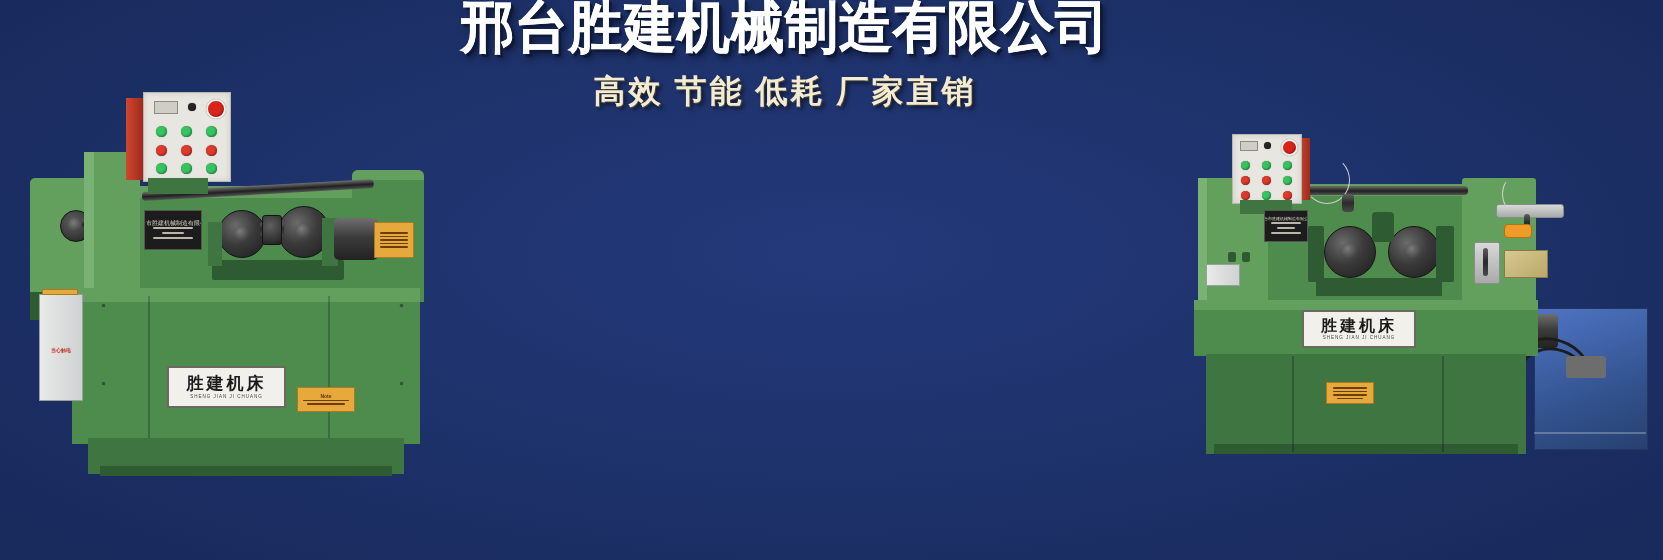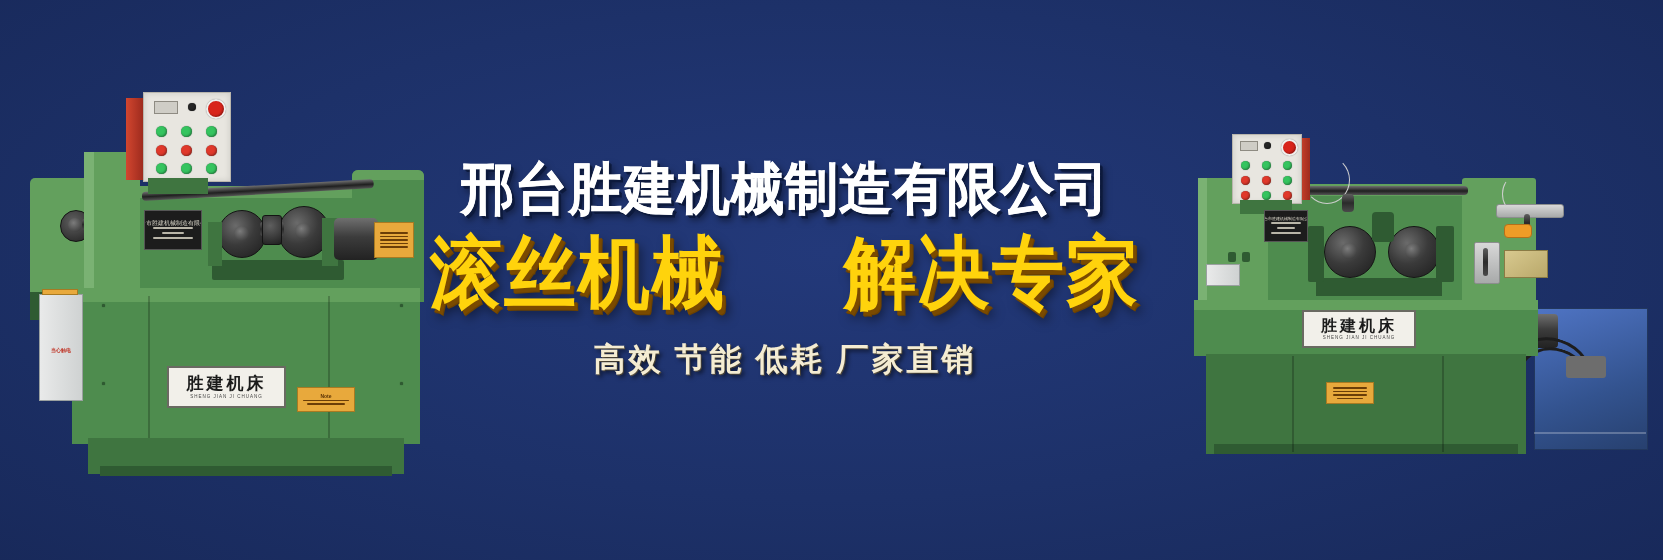--- a/index.html
+++ b/index.html
@@ -29,21 +29,20 @@
   
   .text-col {
     position: absolute;
     left: 390px;
     top: 0;
     width: 790px;
     height: 560px;
     display: flex;
     flex-direction: column;
     align-items: center;
-    justify-content: center;
     z-index: 40;
   }
 
   .company-name {
     font-size: 53px;
     font-weight: 900;
     color: #ffffff;
     letter-spacing: 1px;
     white-space: nowrap;
     line-height: 1;
@@ -493,21 +492,17 @@
       <div class="wp-line" style="width:60%"></div>
     </div>
 
     <div class="m-body xdk" style="left:54px; top:126px; width:8px; height:10px; border-radius:2px;"></div>
     <div class="m-body xdk" style="left:68px; top:126px; width:8px; height:10px; border-radius:2px;"></div>
   </div>
 
   <div class="text-col">
     <div class="company-name">邢台胜建机械制造有限公司</div>
 
-    <div class="headline">
-      <span>滚丝机械</span>
-      <span>解决专家</span>
-    </div>
 
     <div class="tagline tagline-1">高效  节能  低耗  厂家直销</div>
 
   </div>
 </div>
 
 </body></html>

